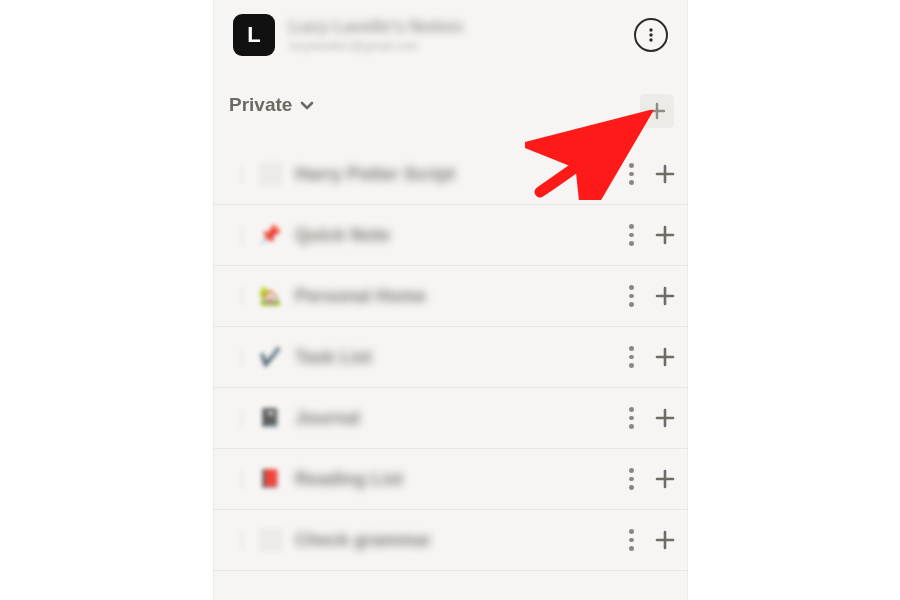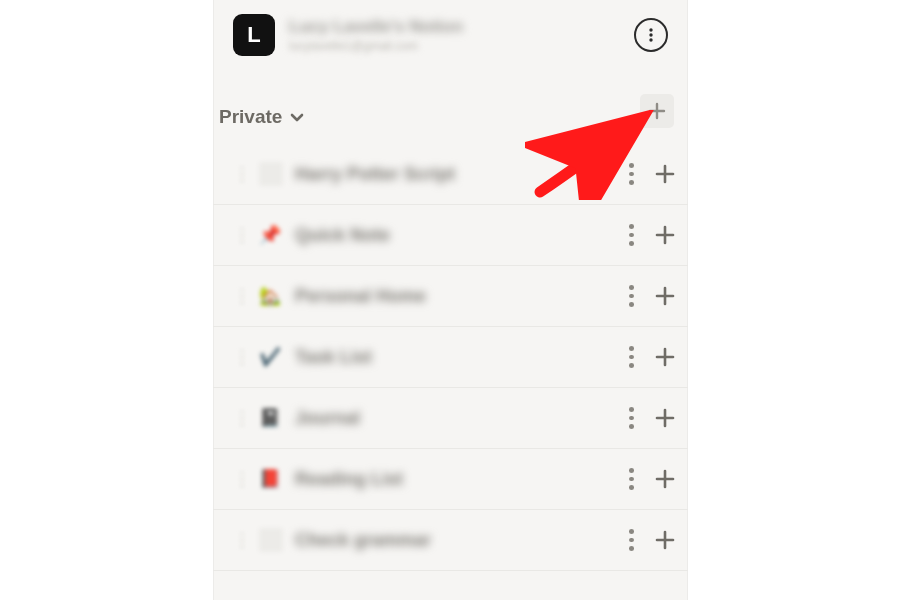--- a/index.html
+++ b/index.html
@@ -7,21 +7,21 @@
   .panel{position:absolute;left:213px;top:0;width:475px;height:600px;background:#f6f5f3;box-shadow:inset 1px 0 0 rgba(0,0,0,.04),inset -1px 0 0 rgba(0,0,0,.04);}
   
   .hdr{display:flex;align-items:center;padding:14px 20px 12px 20px;}
   .avatar{width:42px;height:42px;border-radius:9px;background:#111;color:#fff;font-weight:600;font-size:22px;display:flex;align-items:center;justify-content:center;flex:0 0 auto;}
   .ws-info{margin-left:14px;flex:1;min-width:0;}
   .ws-name{font-size:17px;font-weight:600;color:#9a9893;filter:blur(4px);white-space:nowrap;}
   .ws-mail{font-size:12px;color:#b9b6b0;filter:blur(3px);margin-top:2px;white-space:nowrap;}
   .more-circle{width:30px;height:30px;border:2.5px solid #2b2b2b;border-radius:50%;display:flex;align-items:center;justify-content:center;flex:0 0 auto;cursor:pointer;}
   .more-circle svg{display:block;}
   
-  .section-row{display:flex;align-items:flex-end;padding:26px 14px 10px 6px;}
+  .section-row{display:flex;align-items:flex-start;padding:26px 14px 10px 16px;}
   .section-label{font-size:19px;font-weight:700;color:#6d6a64;display:flex;align-items:center;cursor:pointer;}
   .chev{margin-left:6px;}
   .spacer{flex:1;}
   .add-tile{width:34px;height:34px;border-radius:5px;background:#ecebe8;display:flex;align-items:center;justify-content:center;cursor:pointer;}
   .plus-lg{width:18px;height:18px;}
   .plus-lg line{stroke:#8f8c86;stroke-width:2.4;stroke-linecap:round;}
   
   .arrow{position:absolute;left:525px;top:110px;width:130px;height:90px;pointer-events:none;z-index:50;}
   
   .list{padding:6px 0 0 0;}

